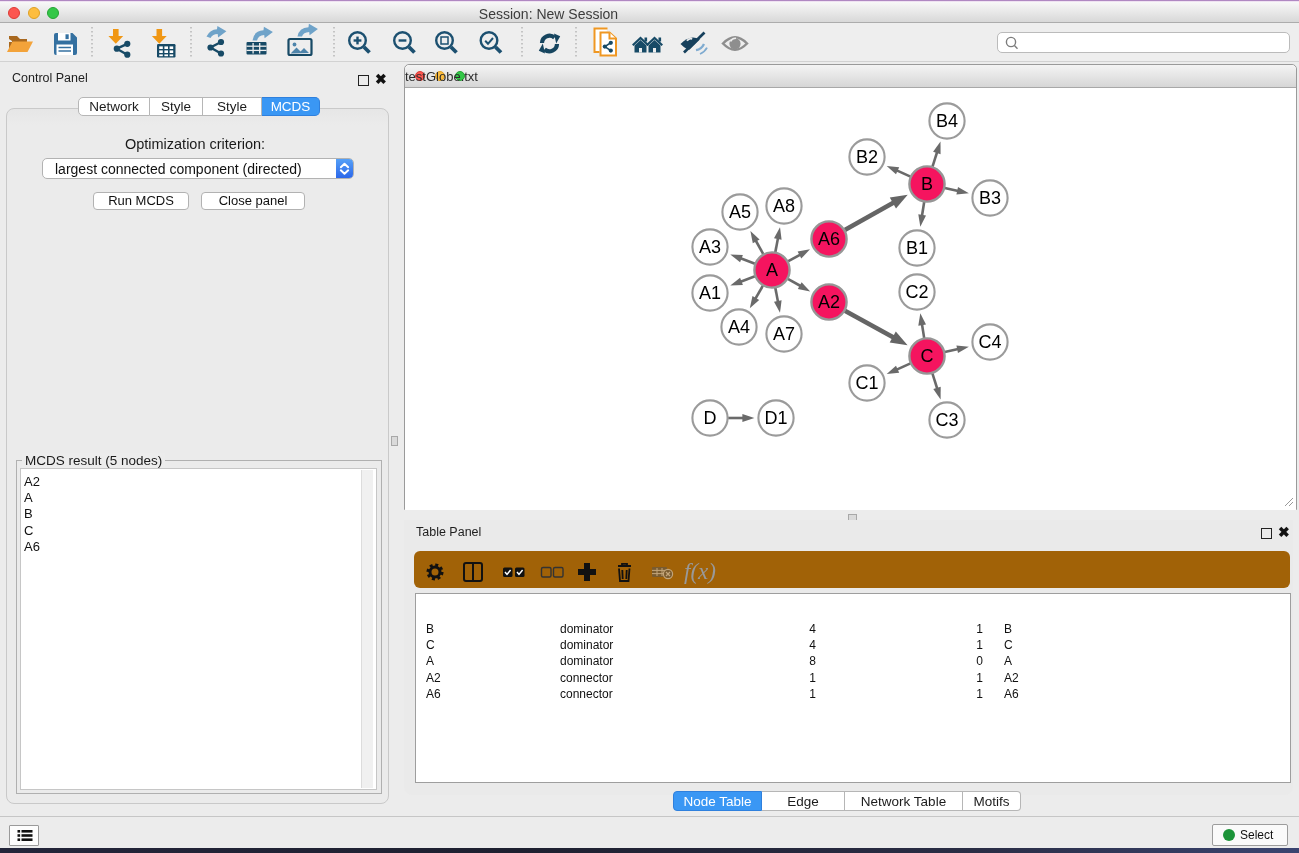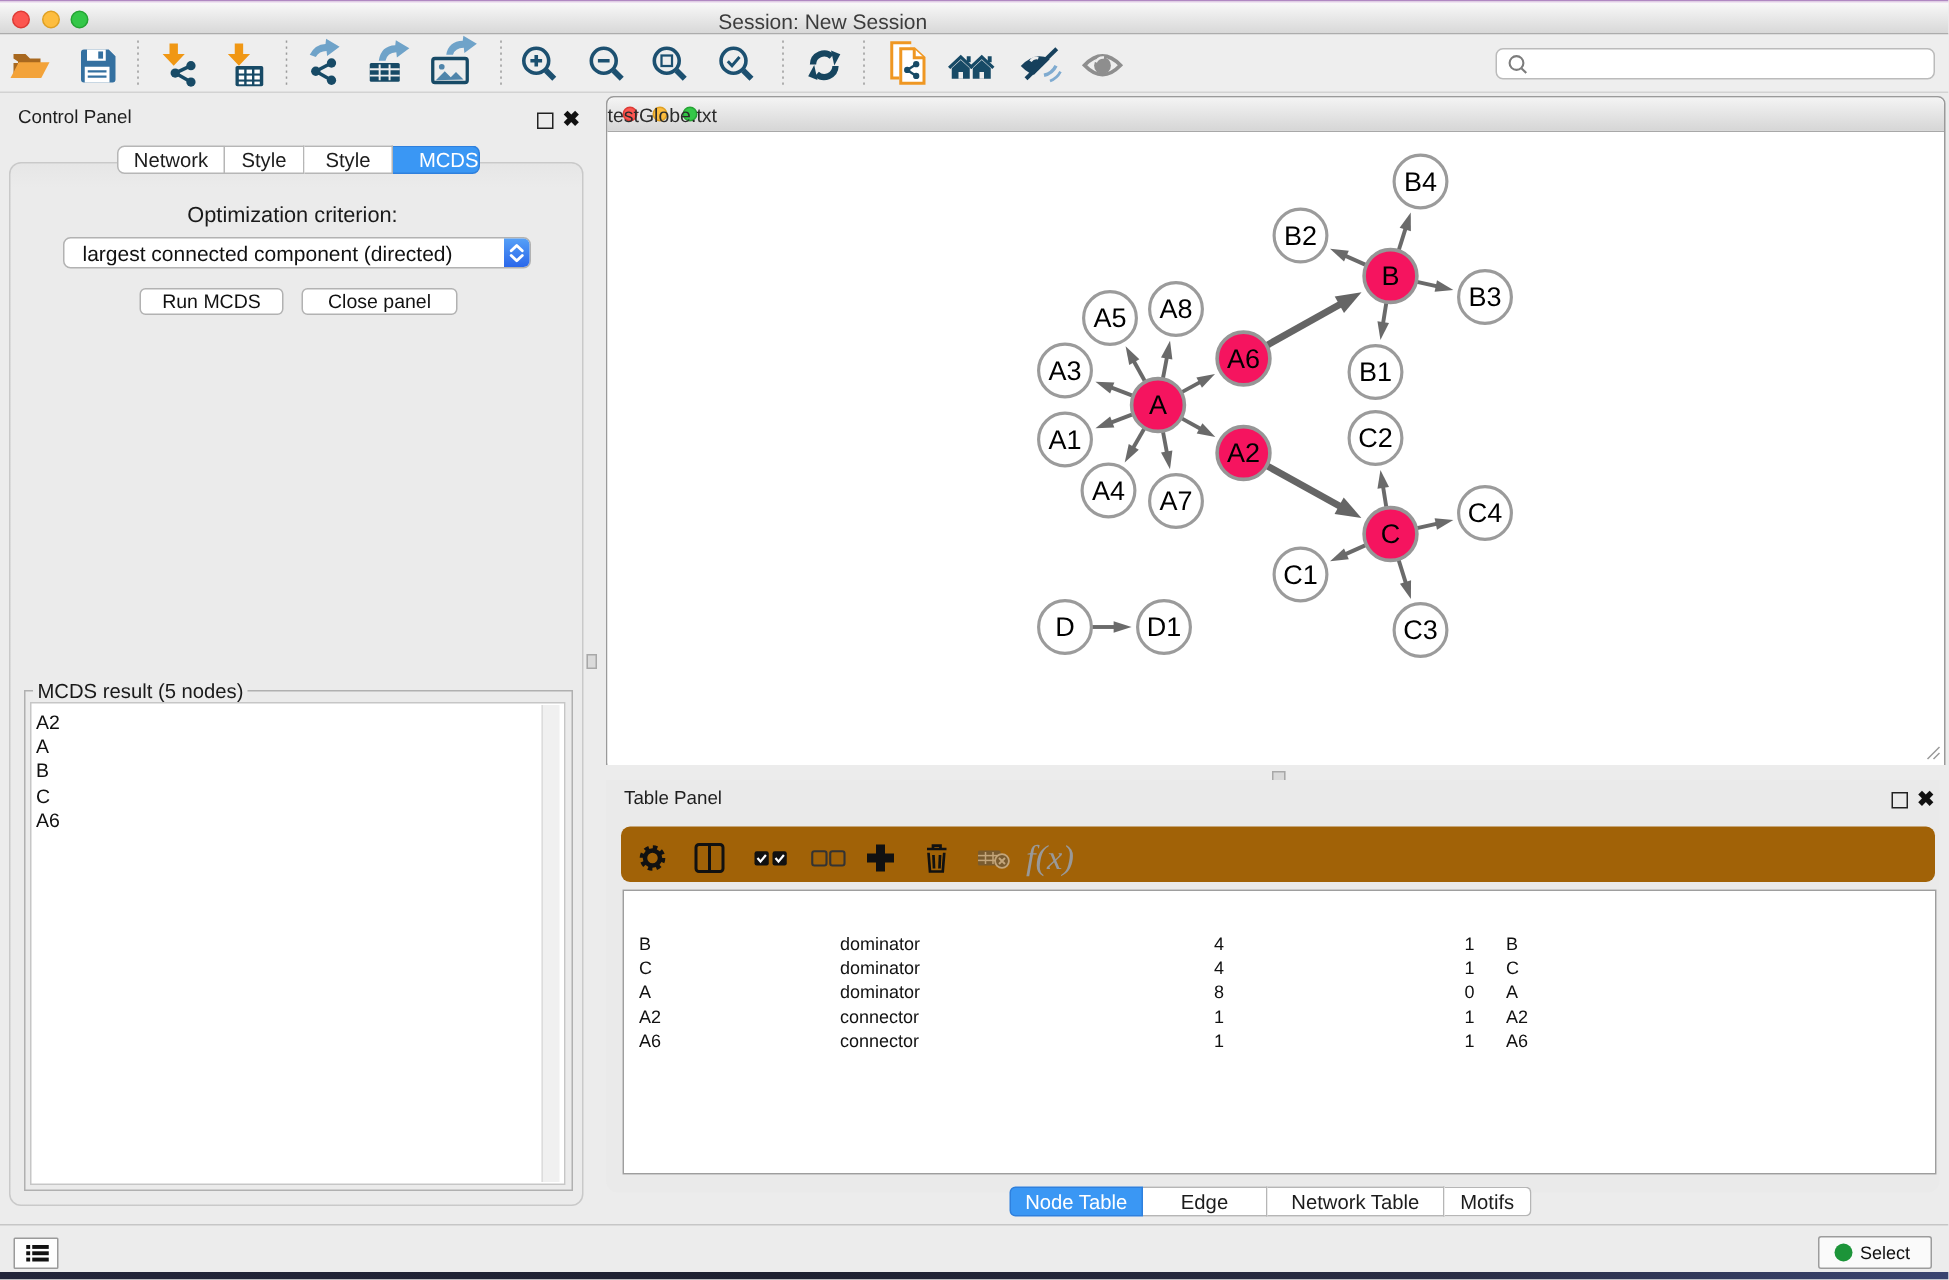--- a/index.html
+++ b/index.html
@@ -191,21 +191,21 @@
 <div class="abs" style="left:0;top:62px;width:403px;height:748px;background:#ececec">
   <div class="abs" style="left:6px;top:45.5px;width:383px;height:696px;background:linear-gradient(#e6e6e6,#ebebeb 16px);border:1px solid #c9c9c9;border-radius:8px;box-sizing:border-box"></div>
   <div class="abs" style="left:12px;top:9px;font-size:12.5px;color:#1e1e1e">Control Panel</div>
   <div class="abs" style="left:358px;top:13px;width:9px;height:9px;border:1.5px solid #222"></div>
   <div class="abs" style="left:375px;top:9px;font-size:14px;font-weight:bold;color:#111">✖</div>
 
   <div class="abs" style="left:78px;top:35px;height:19px;display:flex;font-size:13.5px">
     <div style="width:70px;background:#fff;border:1px solid #b6b6b6;border-radius:5px 0 0 5px;text-align:center;line-height:18px;color:#1c1c1c">Network</div>
     <div style="width:52px;background:#fff;border:1px solid #b6b6b6;border-left:none;text-align:center;line-height:18px;color:#1c1c1c">Style</div>
     <div style="width:58px;background:#fff;border:1px solid #b6b6b6;border-left:none;text-align:center;line-height:18px;color:#1c1c1c">Style</div>
-    <div style="width:57px;background:#3a97f4;border:1px solid #2f80dd;border-left:none;border-radius:0 5px 5px 0;text-align:right;line-height:18px;color:#fff">MCDS</div>
+    <div style="width:57px;background:#3a97f4;border:1px solid #2f80dd;border-left:none;border-radius:0 5px 5px 0;text-align:center;line-height:18px;color:#fff">MCDS</div>
   </div>
   <div class="abs" style="left:42px;top:96px;width:312px;height:21px;background:#fff;border:1px solid #b2b2b2;border-radius:5px;box-sizing:border-box">
     <div class="abs" style="left:12px;top:2px;font-size:14px;color:#111">largest connected component (directed)</div>
     <div class="abs" style="right:0;top:0;width:17px;height:19px;border-radius:0 4px 4px 0;background:linear-gradient(#55a0f7,#2b67ea)">
       <svg width="17" height="19">
           <path d="M4.8 8.2 L8.5 4.7 L12.2 8.2" stroke="#fff" stroke-width="1.9" fill="none" stroke-linecap="round" stroke-linejoin="round"></path>
           <path d="M4.8 11.3 L8.5 14.8 L12.2 11.3" stroke="#fff" stroke-width="1.9" fill="none" stroke-linecap="round" stroke-linejoin="round"></path>
         </svg>
     </div>
   </div>

